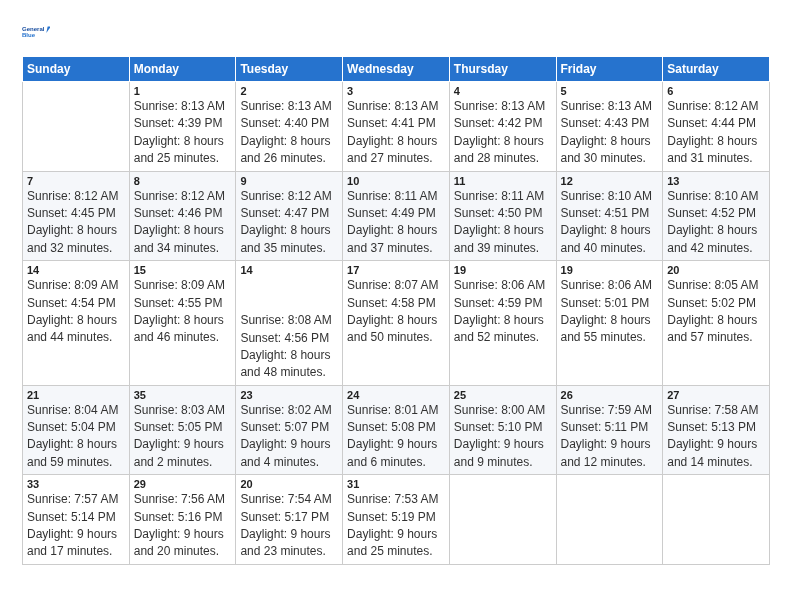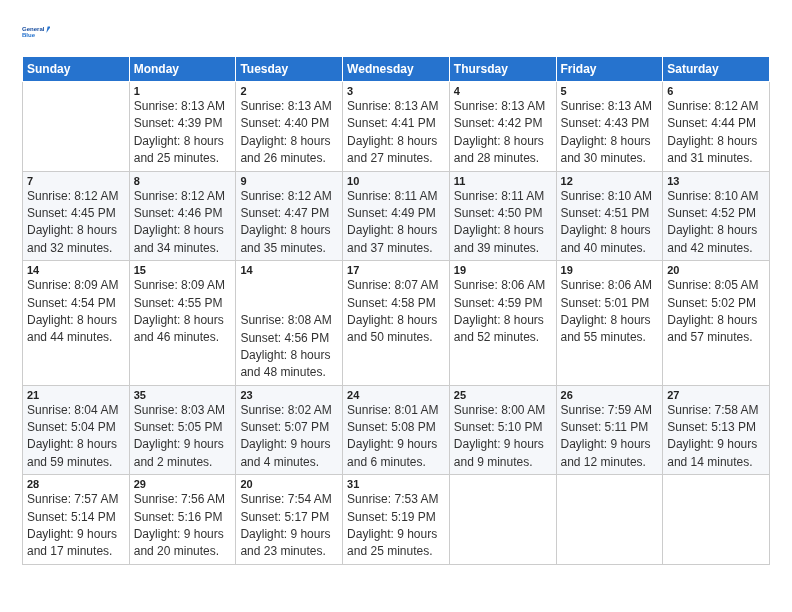--- a/index.html
+++ b/index.html
@@ -309,21 +309,21 @@
           <td>
             <span class="day-number">27</span>
             <div class="cell-text" style="white-space: pre-line;">Sunrise: 7:58 AM
 Sunset: 5:13 PM
 Daylight: 9 hours
 and 14 minutes.</div>
           </td>
         </tr>
         <tr>
           <td>
-            <span class="day-number">28</span>
+            <span class="day-number">33</span>
             <div class="cell-text" style="white-space: pre-line;">Sunrise: 7:57 AM
 Sunset: 5:14 PM
 Daylight: 9 hours
 and 17 minutes.</div>
           </td>
           <td>
             <span class="day-number">29</span>
             <div class="cell-text" style="white-space: pre-line;">Sunrise: 7:56 AM
 Sunset: 5:16 PM
 Daylight: 9 hours

